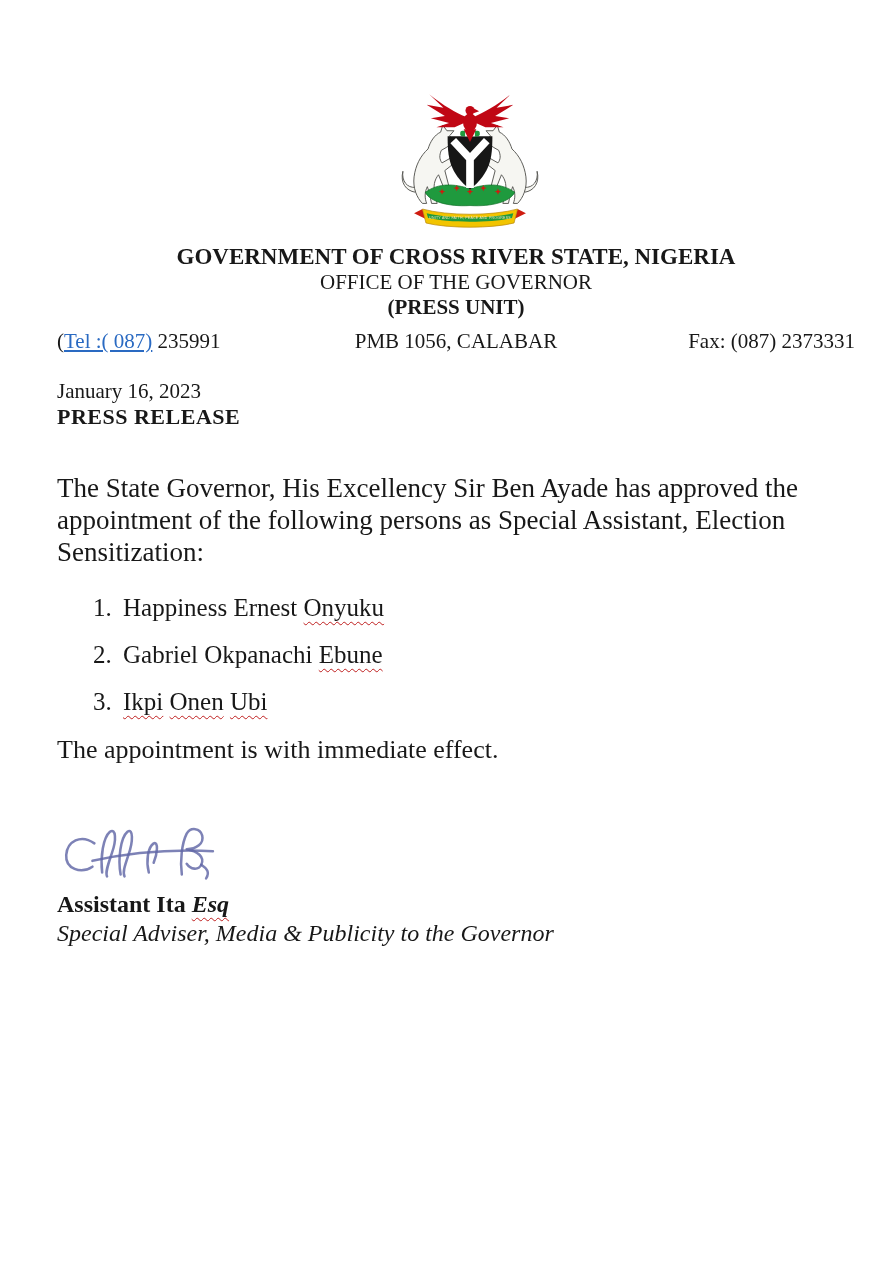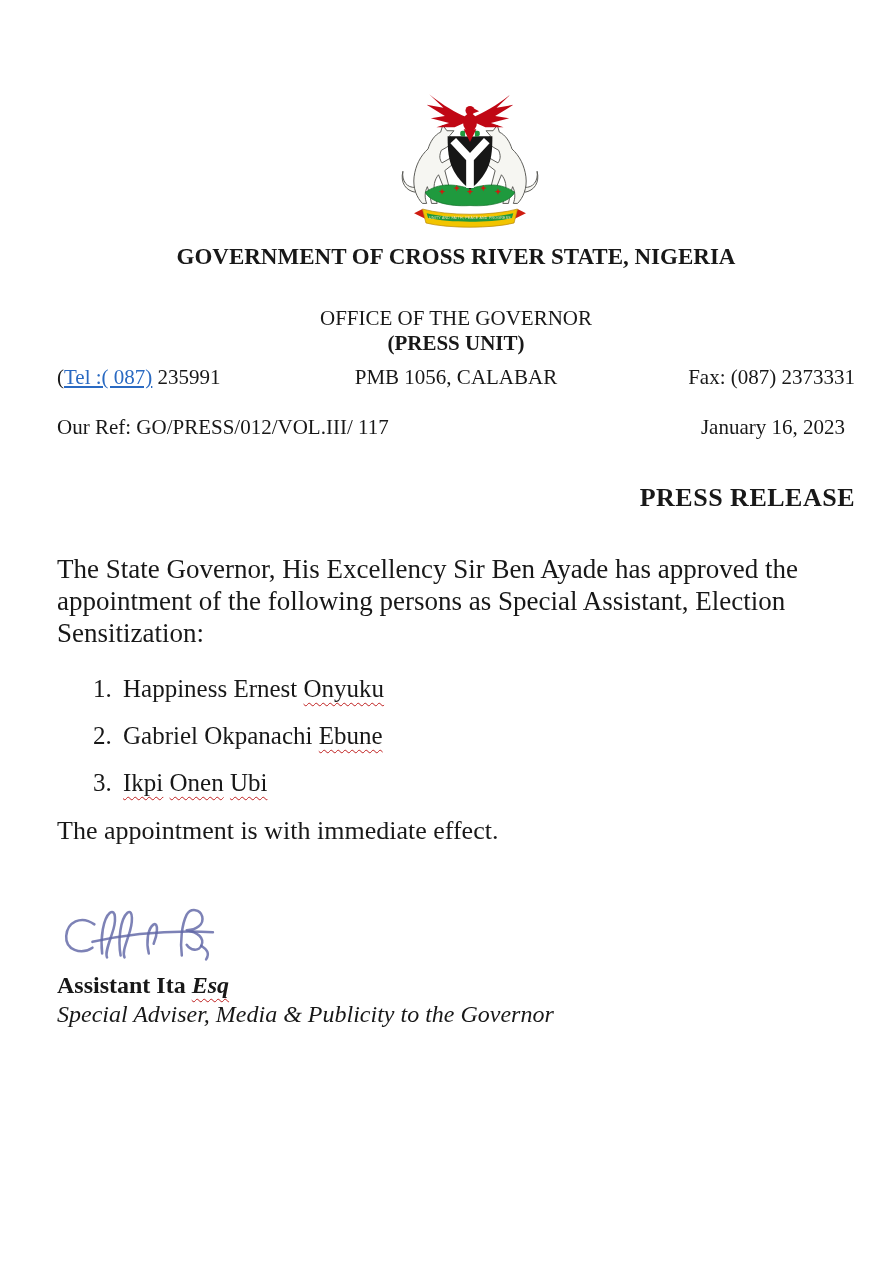--- a/index.html
+++ b/index.html
@@ -20,33 +20,33 @@
   .horse   { fill:var(--horse,#f6f6f2); stroke:#5a5a56; stroke-width:1.4; stroke-linejoin:round; }
   .mound   { fill:var(--mound,#1f9a3e); stroke:#0d6e26; stroke-width:1; }
   .flower  { fill:var(--banner_red,#cf1c10); }
   .banner-y{ fill:var(--banner_yellow,#f2c400); stroke:#b8860b; stroke-width:1; }
   .banner-r{ fill:var(--banner_red,#cf1c10); }
   .banner-g{ fill:var(--mound,#1f9a3e); }
   .motto   { fill:#f0e2bc; font-size:5px; letter-spacing:.4px; font-family:"Liberation Sans",sans-serif; }
 
   
   .org-name  { margin-top:14px; text-align:center; font-size:23px; font-weight:bold; line-height:26px; }
-  .org-office{ text-align:center; font-size:21px; line-height:25px;margin-top:36px; }
+  .org-office{ text-align:center; font-size:21px; line-height:25px; }
   .org-unit  { text-align:center; font-size:21px; font-weight:bold; line-height:25px; }
 
   .contact-row { margin-top:9px; display:flex; align-items:baseline; font-size:21px; line-height:25px; }
   .contact-left  { flex:1; text-align:left; }
   .contact-center{ flex:1.1; text-align:center; }
   .contact-right { flex:1; text-align:right; }
   .tel-link { color:var(--link_blue,#2a6ac2); text-decoration:underline; }
 
   .ref-row { margin-top:24px; display:flex; justify-content:space-between; font-size:21px; line-height:26px; }
   .ref-row > div:last-child { padding-right:10px; }
 
-  .title { margin-top:45px; text-align:right; font-size:26px; font-weight:bold; letter-spacing:.5px; line-height:26px; }
+  .title { text-align:left; font-size:22px; font-weight:bold; letter-spacing:.5px; line-height:26px; }
 
   
   .intro { margin-top:42px; font-size:27px; line-height:32px; }
   .list  { margin-top:24px; padding-left:36px; }
   .list-item { font-size:25px; line-height:32px; margin-bottom:10px;margin-top:15px; }
   .num { display:inline-block; width:30px; }
   .sq  {
     text-decoration-line:underline;
     text-decoration-style:wavy;
     text-decoration-color:var(--squiggle_red,#bf1f1f);
@@ -124,21 +124,20 @@
   <div class="org-office">OFFICE OF THE GOVERNOR</div>
   <div class="org-unit">(PRESS UNIT)</div>
 
   <div class="contact-row">
     <div class="contact-left"><span>(</span><span class="tel-link">Tel :( 087)</span><span> 235991</span></div>
     <div class="contact-center">PMB 1056, CALABAR</div>
     <div class="contact-right">Fax: (087) 2373331</div>
   </div>
 
   <div class="ref-row">
-    <div>Our Ref: GO/PRESS/012/VOL.III/ 117</div>
     <div>January 16, 2023</div>
   </div>
 
   <div class="title">PRESS RELEASE</div>
 
   <p class="intro">The State Governor, His Excellency Sir Ben Ayade has approved the appointment of the following persons as Special Assistant, Election Sensitization:</p>
 
   <div class="list">
     <div class="list-item">
       <span class="num">1.</span><span><span>Happiness Ernest </span><span class="sq">Onyuku</span></span>

